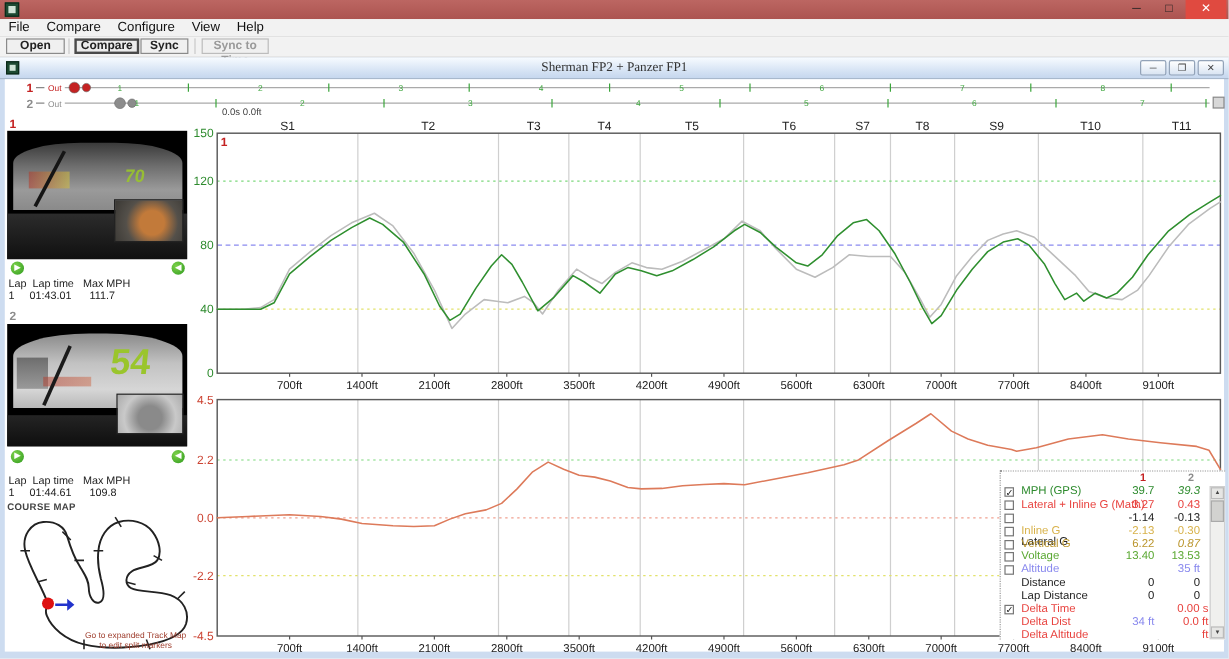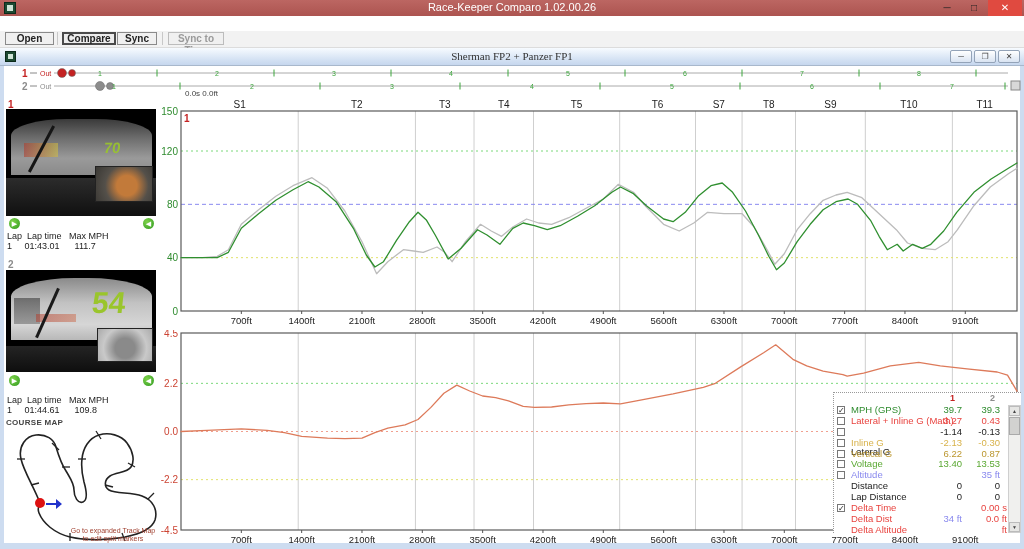--- a/index.html
+++ b/index.html
@@ -68,26 +68,26 @@
                font-size:5px;text-align:center;line-height:9px;color:#444;}
   .lscroll .thumbv{position:absolute;left:0;top:11px;width:11px;height:18px;background:#d2d2d0;border:1px solid #aaa;}
 </style>
 </head>
 <body>
 
 <div class="app">
 
   <div class="abs titlebar">
     <span class="appicon"></span>
-    <span class="apptitle">Race-Keeper Comparo 1.02.00.26</span>
     <span class="winbtn btn-min">─</span>
     <span class="winbtn btn-max">□</span>
     <span class="winbtn btn-close">✕</span>
   </div>
 
+  <div class="abs menubar" id="menubar"><span>File</span><span>Compare</span><span>Configure</span><span>View</span><span>Help</span></div>
 
   <div class="abs toolbar" id="toolbar">
     <div class="tsep" style="left:57px"></div>
     <div class="tsep" style="left:162px"></div>
   <div class="tbtn" style="left: 5px; width: 49px;">Open</div>
       <div class="tbtn active" style="left: 62px; width: 54px;">Compare</div>
       <div class="tbtn" style="left: 117px; width: 40px;">Sync</div>
       <div class="tbtn disabled" style="left: 168px; width: 56px;">Sync to Time</div>
     </div>
 
@@ -326,21 +326,21 @@
   <div class="abs legend" id="legend">
     <div class="lhead">
       <span id="lh1" style="right:66px;color:#c42222">1</span>
       <span id="lh2" style="right:26px;color:#8c8c8c">2</span>
     </div>
     <div id="lrows">
         <div class="lrow">
           <span class="cb">✓</span>
           <span class="lbl" style="color: rgb(46, 139, 46);">MPH (GPS)</span>
           <span class="v1" style="color: rgb(46, 139, 46);">39.7</span>
-          <span class="v2" style="color: rgb(46, 139, 46);">39.3</span>
+          <span class="v2" style="color: rgb(46, 139, 46); font-style: italic;">39.3</span>
         </div>
         <div class="lrow">
           <span class="cb"></span>
           <span class="lbl" style="color: rgb(232, 67, 63);">Lateral + Inline G (Math)</span>
           <span class="v1" style="color: rgb(232, 67, 63);">3.27</span>
           <span class="v2" style="color: rgb(232, 67, 63);">0.43</span>
         </div>
         <div class="lrow">
           <span class="cb"></span>
           <span class="lbl" style="color: rgb(34, 34, 34); margin-top: 20px;">Lateral G</span>
@@ -350,21 +350,21 @@
         <div class="lrow">
           <span class="cb"></span>
           <span class="lbl" style="color: rgb(216, 178, 74);">Inline G</span>
           <span class="v1" style="color: rgb(216, 178, 74);">-2.13</span>
           <span class="v2" style="color: rgb(216, 178, 74);">-0.30</span>
         </div>
         <div class="lrow">
           <span class="cb"></span>
           <span class="lbl" style="color: rgb(187, 150, 46);">Vertical G</span>
           <span class="v1" style="color: rgb(187, 150, 46); margin-left: 48px;">6.22</span>
-          <span class="v2" style="color: rgb(187, 150, 46);">0.87</span>
+          <span class="v2" style="color: rgb(187, 150, 46); font-style: italic;">0.87</span>
         </div>
         <div class="lrow">
           <span class="cb"></span>
           <span class="lbl" style="color: rgb(90, 168, 50); text-align: right;">Voltage</span>
           <span class="v1" style="color: rgb(90, 168, 50);">13.40</span>
           <span class="v2" style="color: rgb(90, 168, 50);">13.53</span>
         </div>
         <div class="lrow">
           <span class="cb"></span>
           <span class="lbl" style="color: rgb(136, 136, 238);">Altitude</span>

